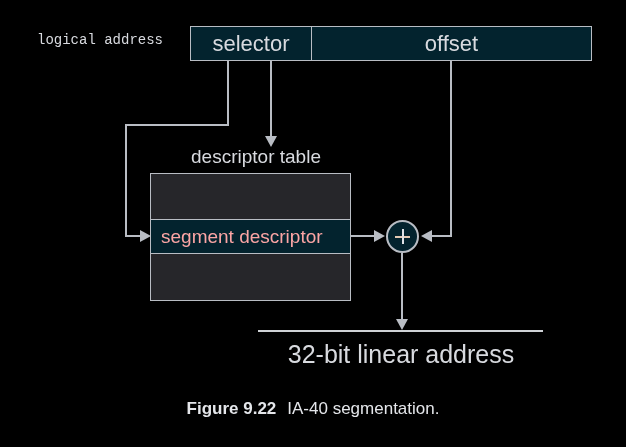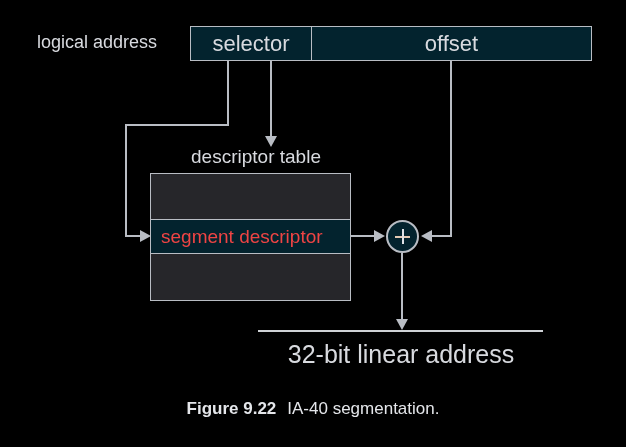--- a/index.html
+++ b/index.html
@@ -26,21 +26,22 @@
     white-space: nowrap;
   }
   .txt.center {
     transform: translateX(-50%);
   }
 
   
   #logical-label {
     left: 37px;
     top: 33px;
-    font-size: 18px;
+    font-size: 14px;
+    font-family: Liberation Mono, monospace;
   }
   #addr-bar {
     position: absolute;
     left: 190px;
     top: 26px;
     width: 402px;
     height: 35px;
     box-sizing: border-box;
     border: 1.5px solid #b9bdc4;
     background: #03232e;
@@ -124,21 +125,21 @@
     height: 45px;
     background: #26262a;
   }
   .dt-row.sel {
     height: 35px;
     background: #03232e;
     border-top: 1.5px solid #b9bdc4;
     border-bottom: 1.5px solid #b9bdc4;
   }
   .dt-row.sel span {
-    color: #ef4444;
+    color: #fca5a5;
     font-size: 19px;
     line-height: 1;
     padding-left: 10px;
   }
   .dt-row.blank.last {
     height: 45px;
   }
 
   
   #adder {

